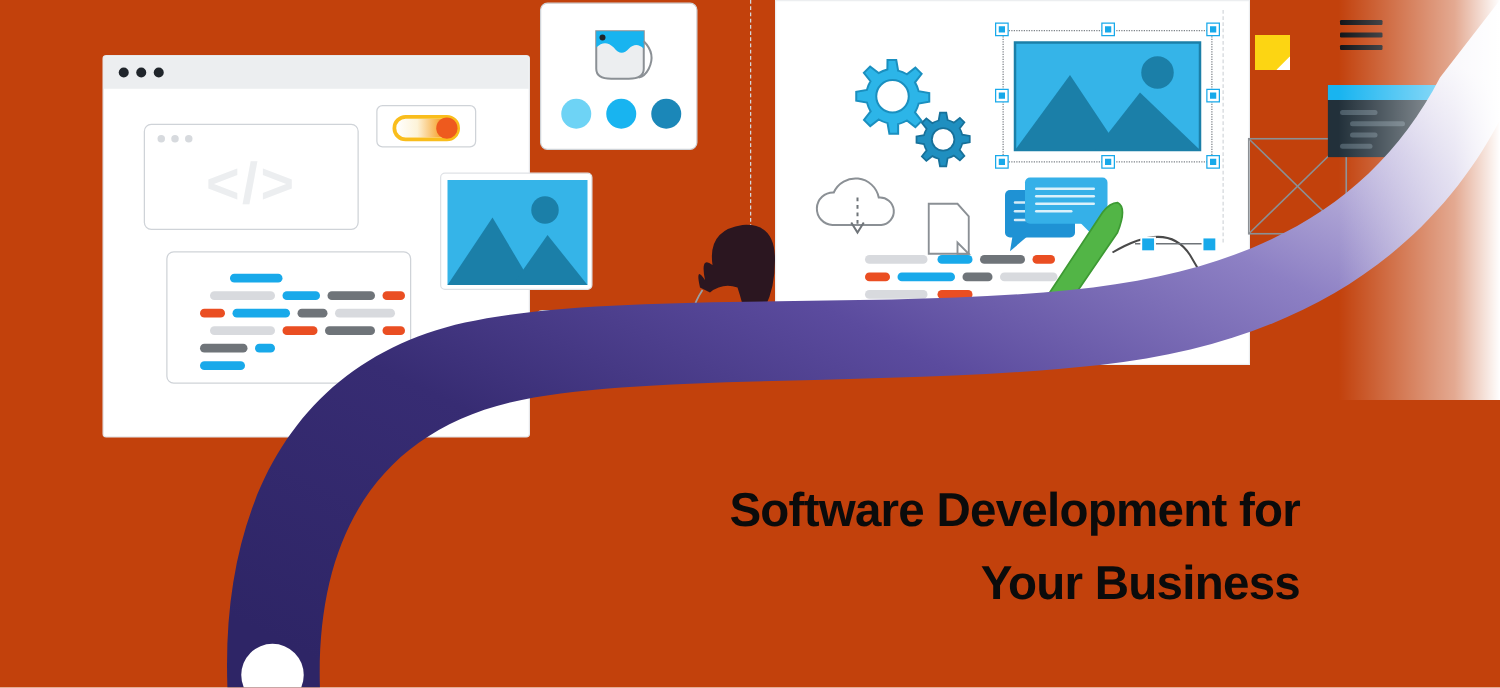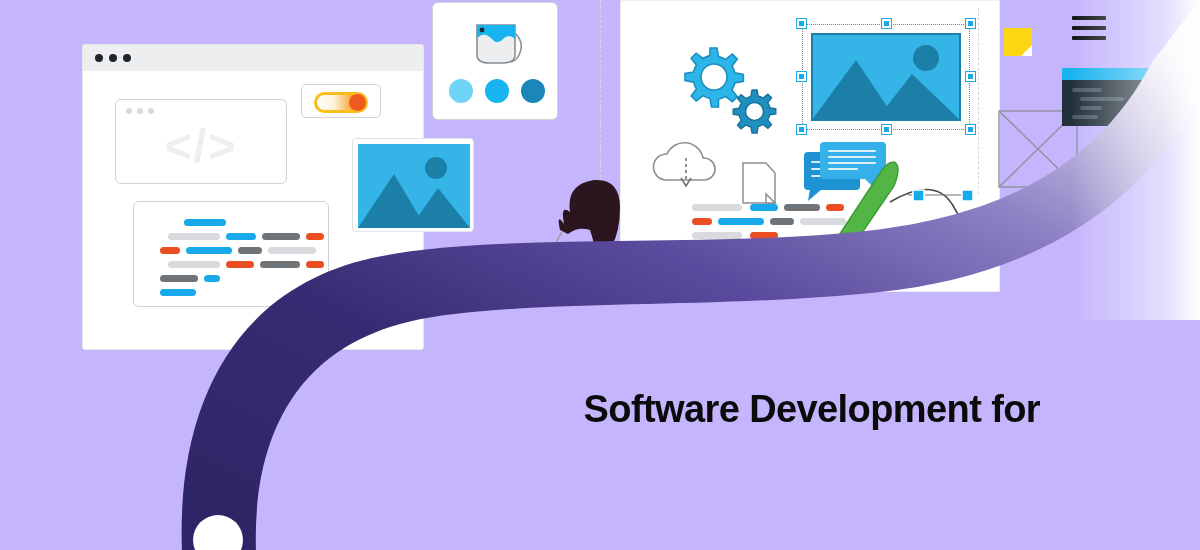--- a/index.html
+++ b/index.html
@@ -5,21 +5,21 @@
   * { box-sizing: border-box; margin: 0; padding: 0; }
   html, body {
     width: 1200px; height: 550px;
     background: #ffffff;
     font-family: "Liberation Sans", sans-serif;
     overflow: hidden;
   }
   #stage {
     position: relative;
     width: 1200px; height: 550px;
-    background: #c4b5fd;
+    background: #c2410c;
     overflow: hidden;
   }
   .layer { position: absolute; top: 0; left: 0; width: 1200px; height: 550px; }
   .abs { position: absolute; }
 
   
   #headline {
     position: absolute;
     left: 430px; top: 380px;
     width: 610px;
@@ -350,15 +350,16 @@
              C 1140 210, 1030 276, 880 292
              C 716 310, 508 298, 408 322
              C 300 348, 252 432, 256 552
              Z" fill="url(#swooshGrad)"></path>
     <rect x="860" y="0" width="340" height="320" fill="url(#swooshFade)"></rect>
     <circle cx="218" cy="540" r="25" fill="#ffffff"></circle>
   </svg>
 
   <div id="headline">
     <span class="ln">Software Development for</span>
+    <span class="ln">Your Business</span>
   </div>
 
 </div>
 
 </body></html>

